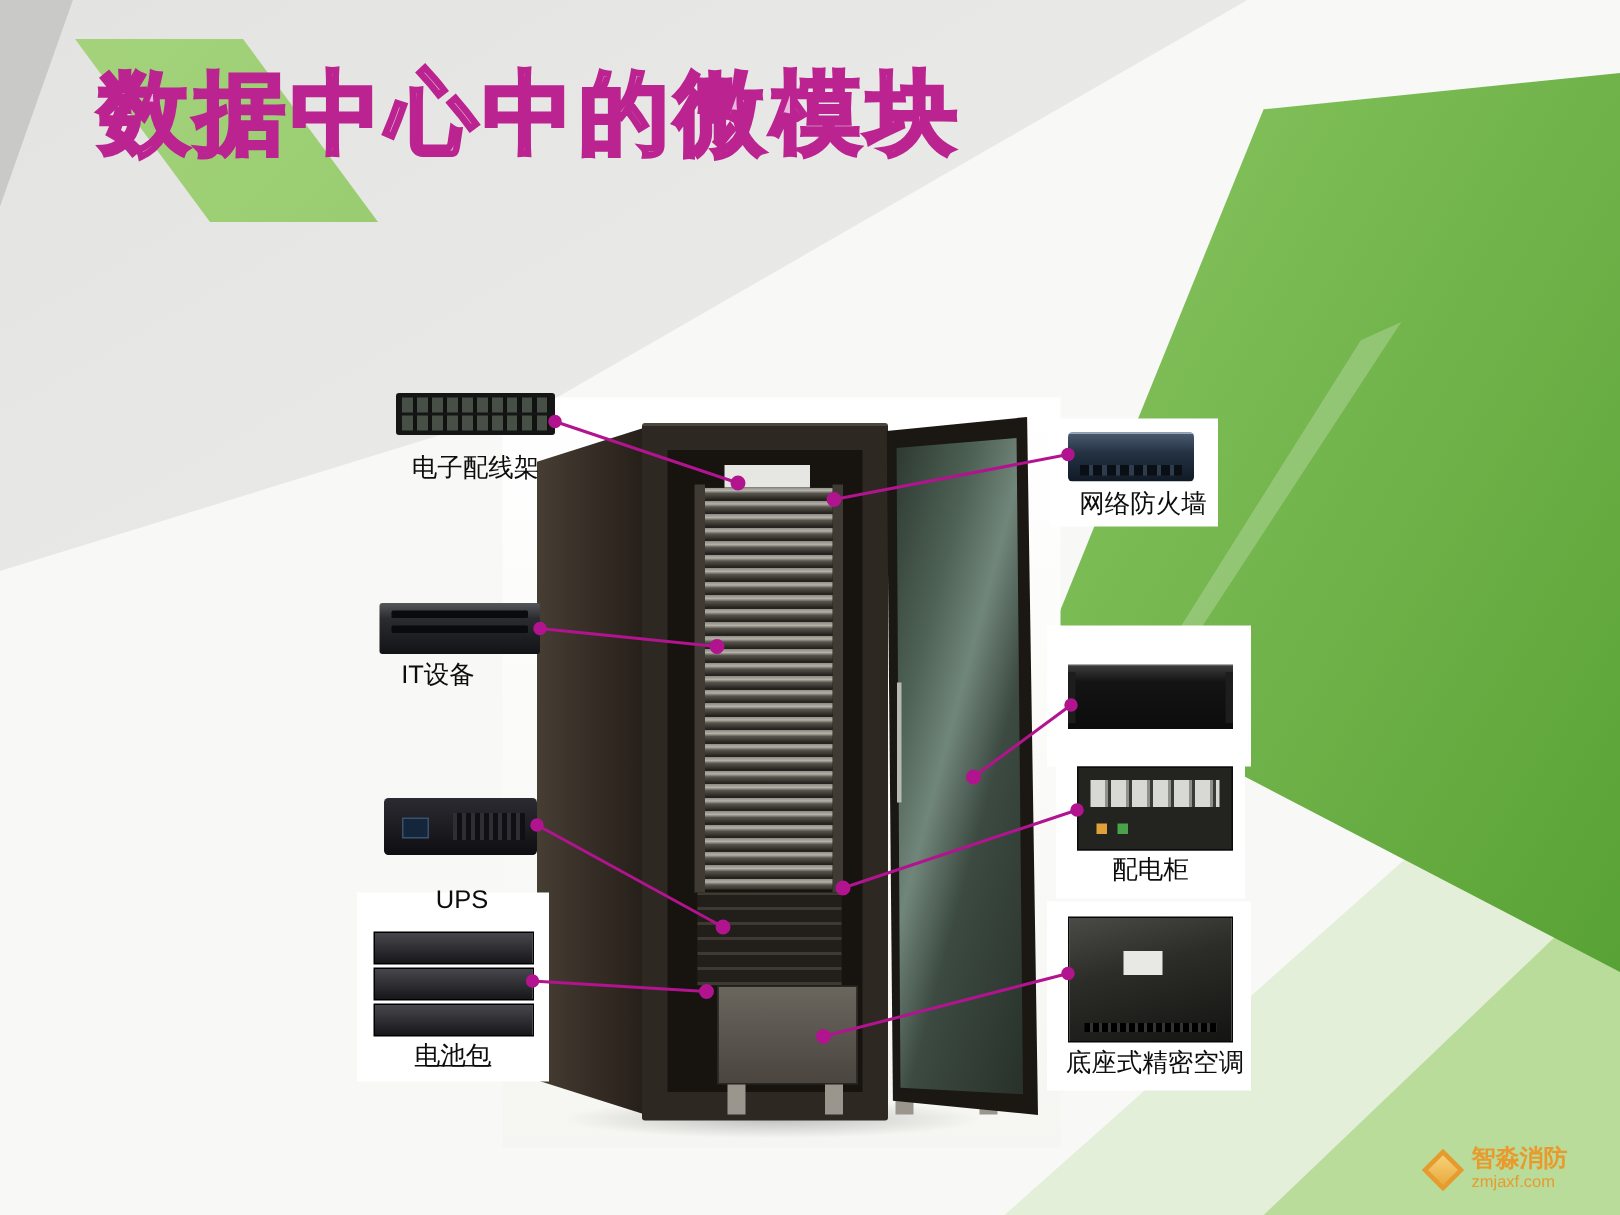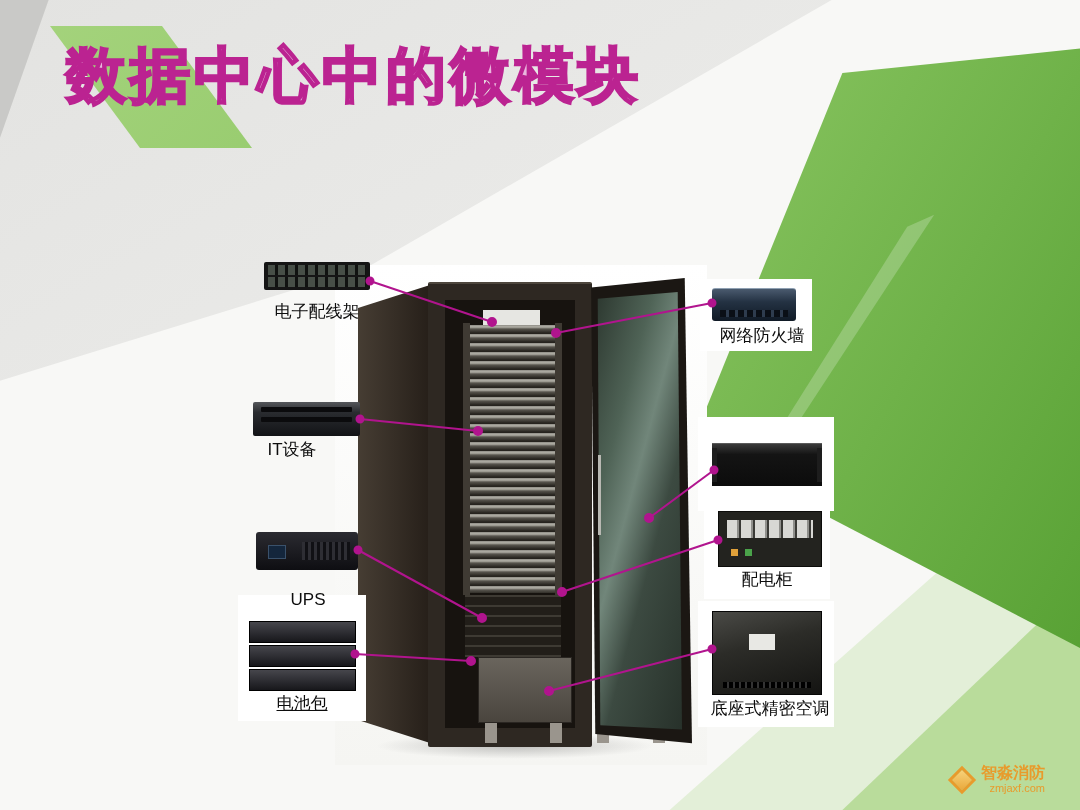--- a/index.html
+++ b/index.html
@@ -98,21 +98,21 @@
   .thumb-ac .vent{position:absolute;left:10px;right:10px;bottom:6px;height:6px;
     background:repeating-linear-gradient(90deg,#000 0 4px,#333 4px 6px);}
 
   
   .comp-label{font-size:17px;color:#0d0d0d;text-align:center;z-index:50;white-space:nowrap;}
 
   
   .callouts{left:0;top:0;z-index:40;pointer-events:none;}
 
   
-  .logo{left:950px;top:764px;display:flex;align-items:center;gap:7px;z-index:60;text-align:right;}
+  .logo{left:950px;top:764px;display:flex;align-items:center;gap:7px;z-index:60;}
   .logo-icon{width:20px;height:20px;transform:rotate(45deg);border:3px solid #e89b2c;
     background:linear-gradient(135deg,#f7d27a,#eaa93c);box-sizing:border-box;margin:2px;}
   .logo-text{display:flex;flex-direction:column;line-height:1.15;}
   .logo-name{font-size:16px;font-weight:bold;color:#e89b2c;}
   .logo-site{font-size:11px;color:#e89b2c;}
 </style>
 </head>
 <body>
 
 <div class="slide">

